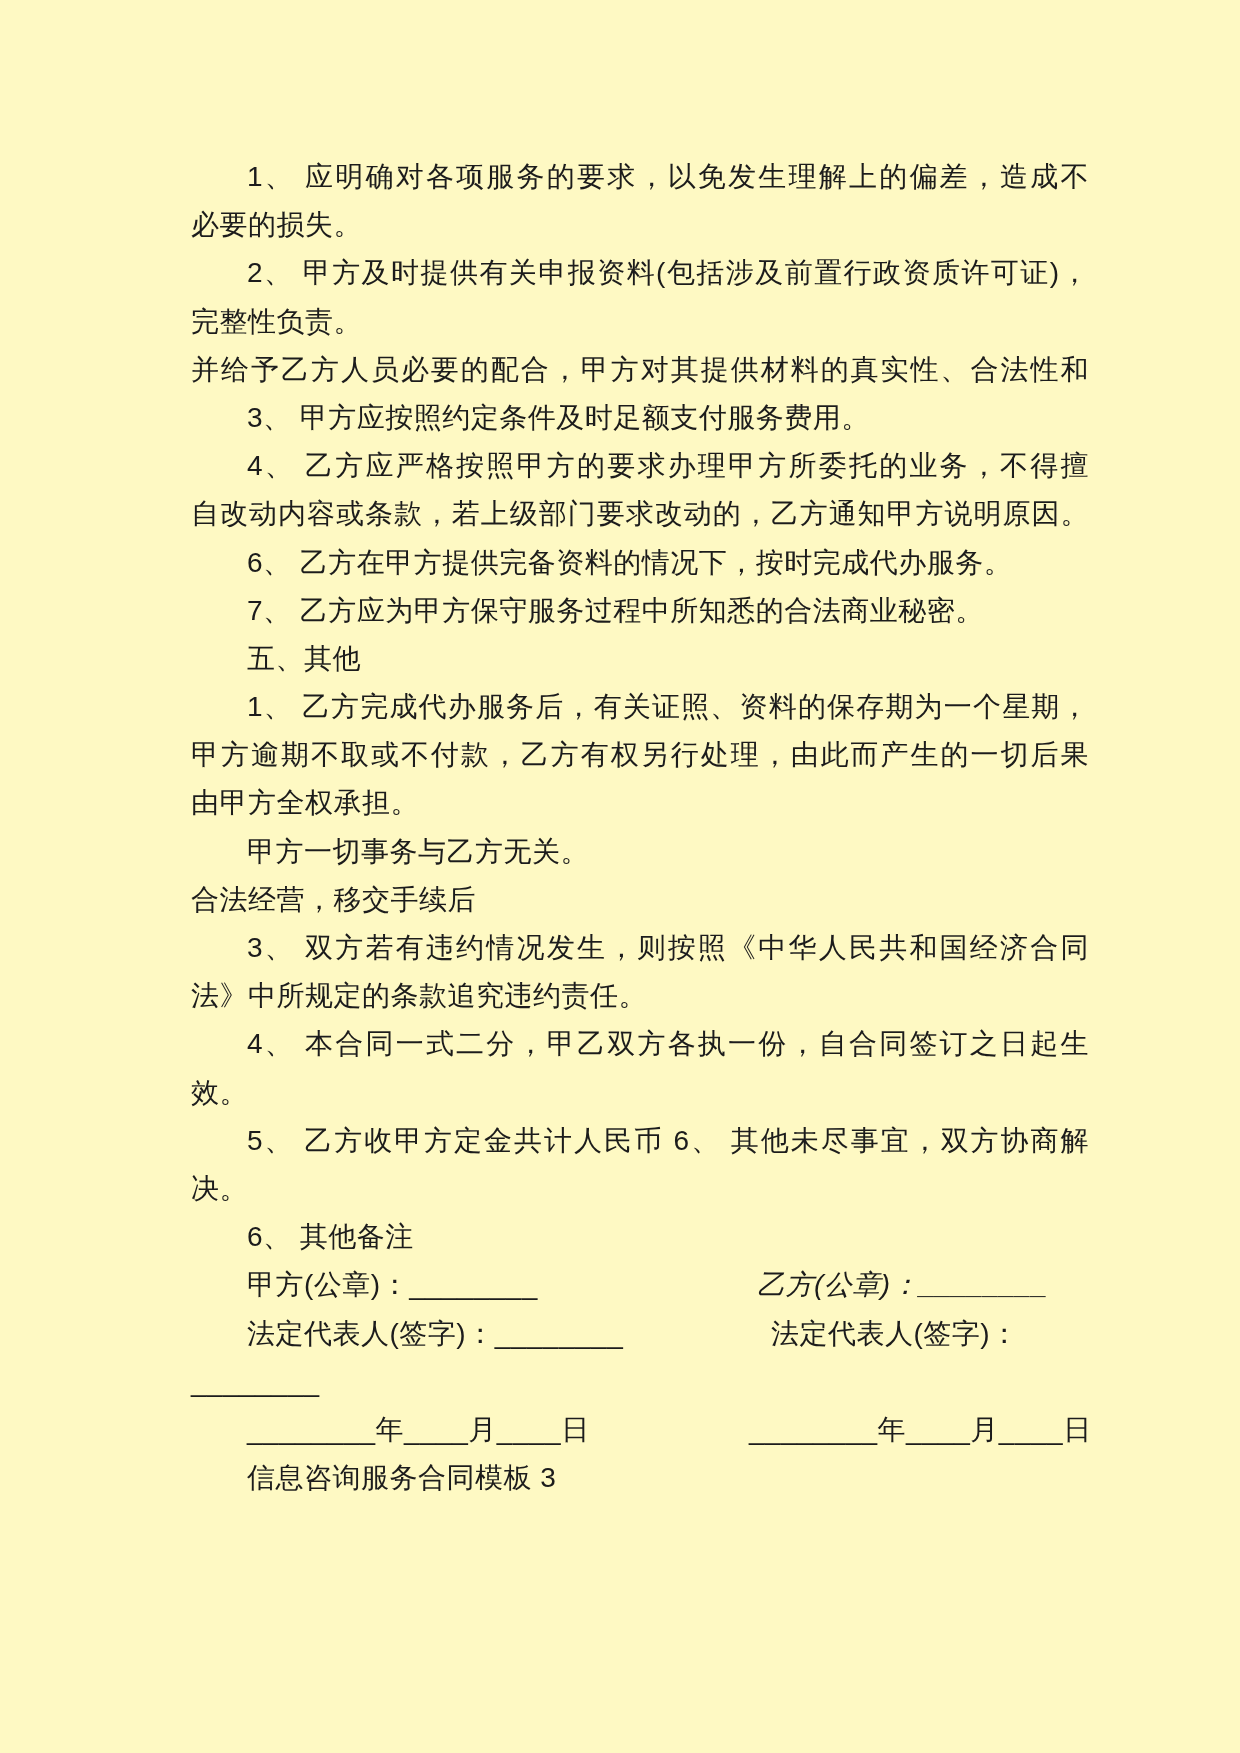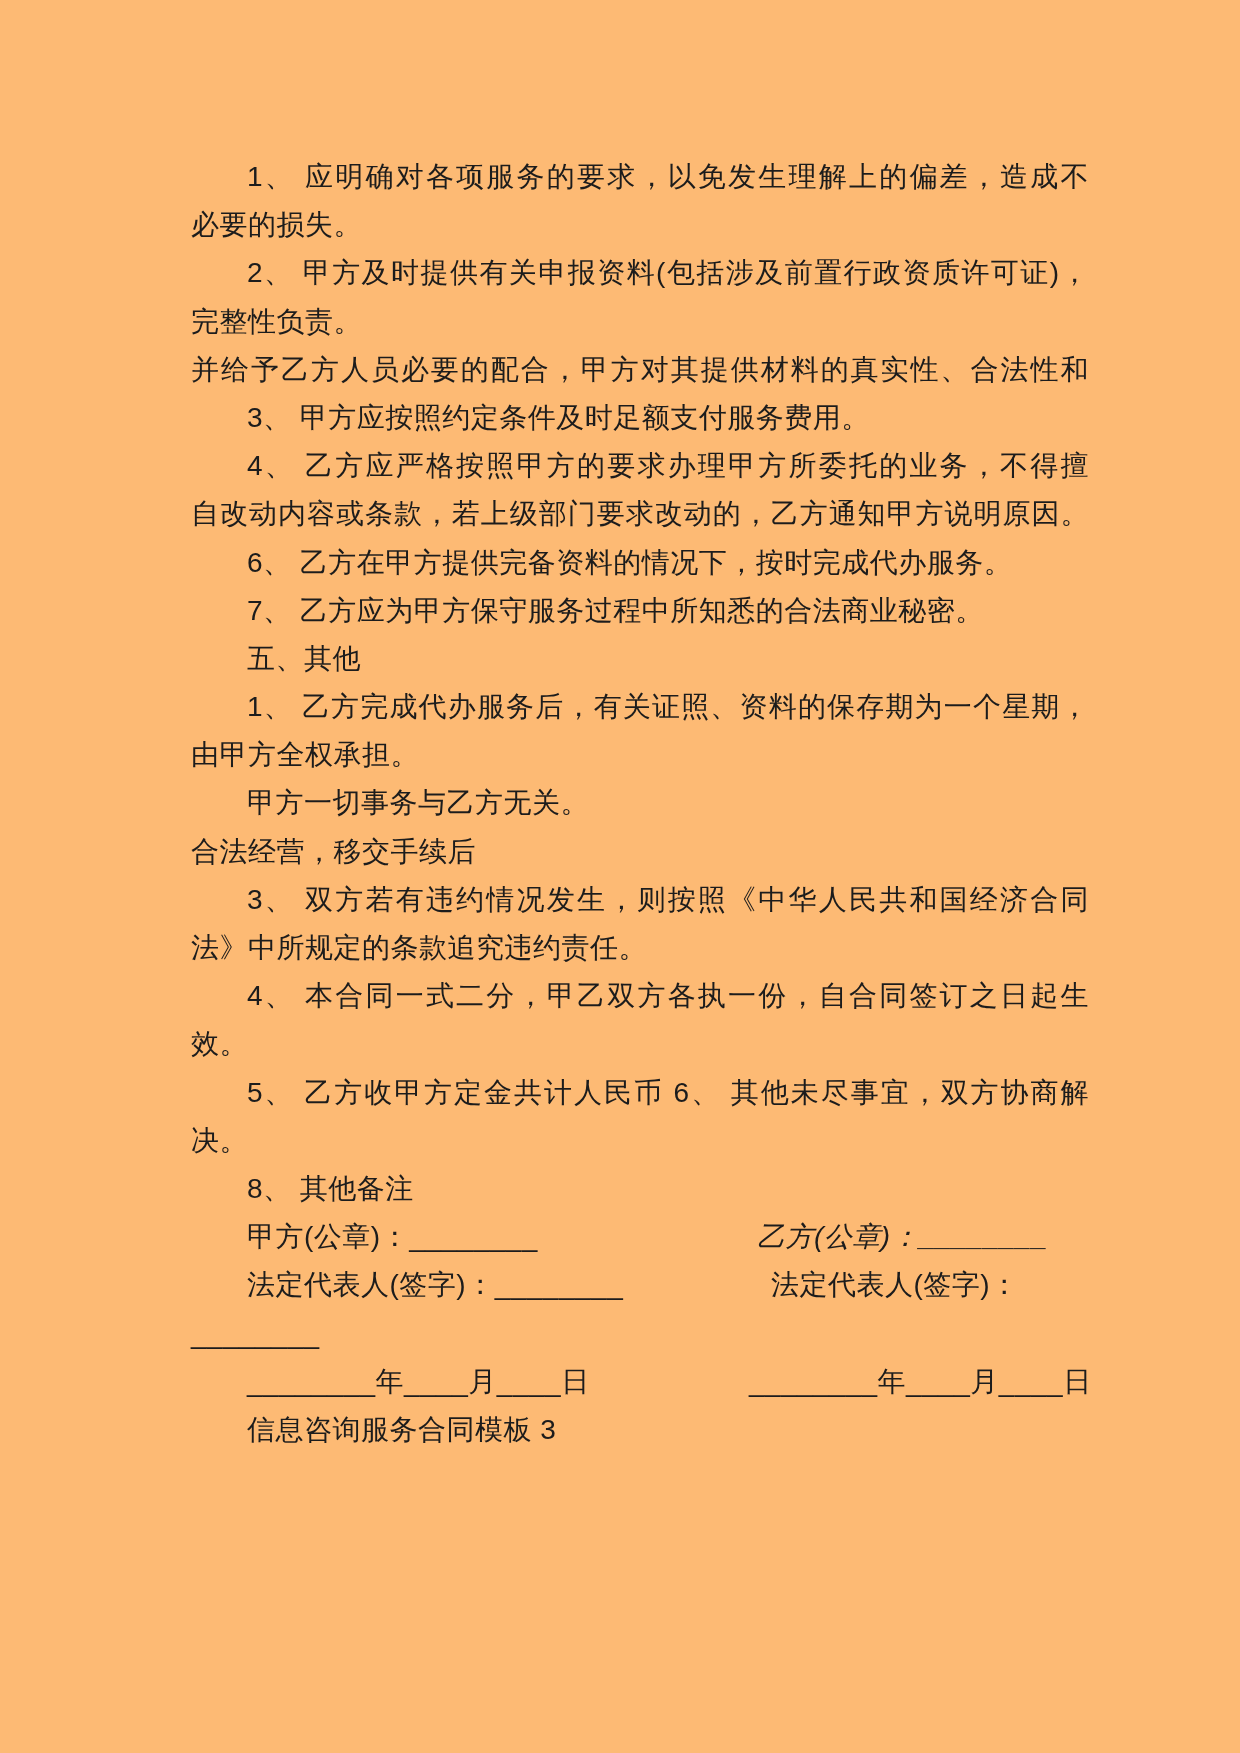--- a/index.html
+++ b/index.html
@@ -1,19 +1,19 @@
 <!DOCTYPE html>
 <html><head>
 <meta charset="utf-8">
 <style>
   html,body{margin:0;padding:0;background:#ffffff;}
   #page{
     position:relative;
     width:1240px;height:1753px;
-    background:#fdba74;
+    background:#fef9c3;
     overflow:hidden;
     font-family:"Liberation Sans","DejaVu Sans",sans-serif;
   }
   #doc{
     position:absolute;
     left:191px;top:153px;width:898px;
     font-size:28px;
     color:#1c1c1c;
     letter-spacing:0.5px;
   }
@@ -45,29 +45,30 @@
       <div class="line indent just">2、 甲方及时提供有关申报资料(包括涉及前置行政资质许可证)，</div>
       <div class="line">完整性负责。</div>
       <div class="line just">并给予乙方人员必要的配合，甲方对其提供材料的真实性、合法性和</div>
       <div class="line indent">3、 甲方应按照约定条件及时足额支付服务费用。</div>
       <div class="line indent just">4、 乙方应严格按照甲方的要求办理甲方所委托的业务，不得擅</div>
       <div class="line just">自改动内容或条款，若上级部门要求改动的，乙方通知甲方说明原因。</div>
       <div class="line indent">6、 乙方在甲方提供完备资料的情况下，按时完成代办服务。</div>
       <div class="line indent">7、 乙方应为甲方保守服务过程中所知悉的合法商业秘密。</div>
       <div class="line indent">五、其他</div>
       <div class="line indent just">1、 乙方完成代办服务后，有关证照、资料的保存期为一个星期，</div>
+      <div class="line just">甲方逾期不取或不付款，乙方有权另行处理，由此而产生的一切后果</div>
       <div class="line">由甲方全权承担。</div>
       <div class="line indent">甲方一切事务与乙方无关。</div>
       <div class="line">合法经营，移交手续后</div>
       <div class="line indent just">3、 双方若有违约情况发生，则按照《中华人民共和国经济合同</div>
       <div class="line">法》中所规定的条款追究违约责任。</div>
       <div class="line indent just">4、 本合同一式二分，甲乙双方各执一份，自合同签订之日起生</div>
       <div class="line">效。</div>
       <div class="line indent just">5、 乙方收甲方定金共计人民币 6、 其他未尽事宜，双方协商解</div>
       <div class="line">决。</div>
-      <div class="line indent">8、 其他备注</div>
+      <div class="line indent">6、 其他备注</div>
       <div class="line indent"><span>甲方(公章)：________</span><span class="rightcol" style="left: 566px; font-style: italic;">乙方(公章)：________</span></div>
       <div class="line indent"><span>法定代表人(签字)：________</span><span class="rightcol" style="left: 580px;">法定代表人(签字)：</span></div>
       <div class="line">________</div>
       <div class="line indent"><span>________年____月____日</span><span class="rightcol" style="left: 558px;">________年____月____日</span></div>
       <div class="line indent">信息咨询服务合同模板 3</div>
     </div>
 </div>
 
 </body></html>

